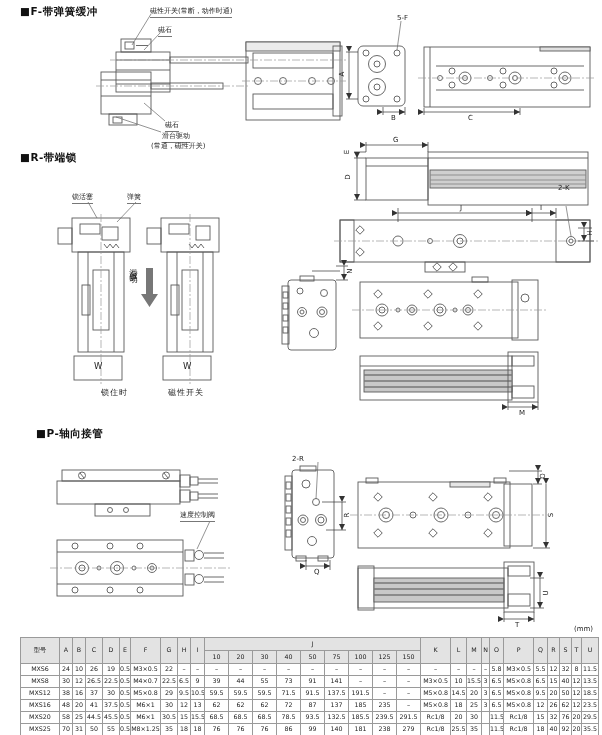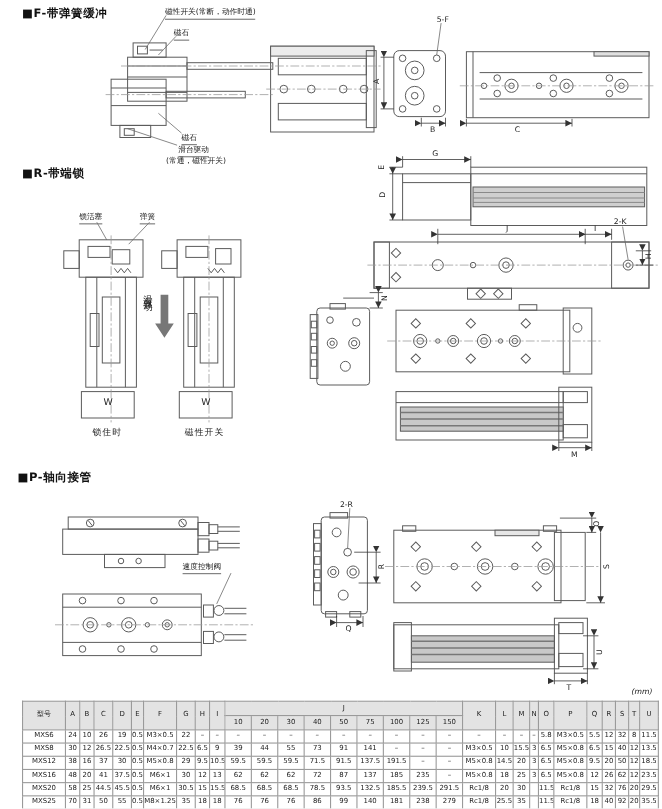--- a/index.html
+++ b/index.html
@@ -7,21 +7,21 @@
           font-family:"DejaVu Sans",sans-serif;color:#222;}
   .abs{position:absolute;white-space:nowrap;}
   .title{font-size:10.5px;font-weight:600;color:#111;letter-spacing:.5px;}
   .ann{font-size:7px;color:#222;border-bottom:1px solid #777;padding-bottom:1px;text-align:center;}
   .ann2{font-size:7px;color:#222;}
   .dim{font-size:7px;color:#222;}
   .rot{transform:rotate(-90deg);transform-origin:center;}
   .cap{font-size:8px;color:#222;letter-spacing:1px;}
   .wlab{font-size:8.5px;color:#222;}
   .vtext{font-size:8.5px;color:#222;writing-mode:vertical-rl;text-orientation:upright;letter-spacing:2px;}
-  .unit{font-size:7px;color:#222;font-style:italic;}
+  .unit{font-size:7px;color:#222;}
   svg.art{position:absolute;left:0;top:0;}
   g.draw{stroke:#5a5a5a;stroke-width:.9;fill:none;}
   table.spec{position:absolute;left:20px;top:637px;width:578px;border-collapse:collapse;
              table-layout:fixed;font-size:6.3px;color:#222;}
   table.spec th,table.spec td{border:1px solid #9a9a9a;text-align:center;padding:0;
              overflow:hidden;font-weight:normal;height:11px;line-height:1;}
   table.spec thead th{background:#e3e3e3;height:12px;}
   table.spec{border:1px solid #666;}
 </style>
 </head>
@@ -400,35 +400,35 @@
 <div class="abs dim rot" style="left:340px;top:70px">A</div>
 <div class="abs dim" style="left:391px;top:114px">B</div>
 <div class="abs dim" style="left:468px;top:114px">C</div>
 
 <div class="abs title" style="left:20px;top:151px">■R-带端锁</div>
 <div class="abs ann" style="left:72px;top:192px">锁活塞</div>
 <div class="abs ann" style="left:127px;top:192px">弹簧</div>
 <div class="abs vtext" style="left:128px;top:262px">滑台驱动</div>
 <div class="abs wlab" style="left:94px;top:361px">W</div>
 <div class="abs wlab" style="left:183px;top:361px">W</div>
-<div class="abs cap" style="left:84px;top:387px">锁住时</div>
+<div class="abs cap" style="left:101px;top:387px">锁住时</div>
 <div class="abs cap" style="left:168px;top:387px">磁性开关</div>
 <div class="abs dim" style="left:393px;top:136px">G</div>
 <div class="abs dim rot" style="left:345px;top:148px">E</div>
 <div class="abs dim rot" style="left:345px;top:173px">D</div>
 <div class="abs dim" style="left:460px;top:204px">J</div>
 <div class="abs dim" style="left:540px;top:204px">I</div>
-<div class="abs dim" style="left:558px;top:198px">2-K</div>
+<div class="abs dim" style="left:558px;top:184px">2-K</div>
 <div class="abs dim rot" style="left:587px;top:229px">H</div>
 <div class="abs dim rot" style="left:347px;top:267px">N</div>
 <div class="abs dim" style="left:519px;top:409px">M</div>
 
-<div class="abs title" style="left:16px;top:427px">■P-轴向接管</div>
-<div class="abs ann" style="left:166px;top:510px">速度控制阀</div>
-<div class="abs dim" style="left:309px;top:455px">2-R</div>
+<div class="abs title" style="left:36px;top:427px">■P-轴向接管</div>
+<div class="abs ann" style="left:180px;top:510px">速度控制阀</div>
+<div class="abs dim" style="left:292px;top:455px">2-R</div>
 <div class="abs dim rot" style="left:345px;top:511px">R</div>
 <div class="abs dim" style="left:314px;top:568px">Q</div>
 <div class="abs dim rot" style="left:540px;top:472px">O</div>
 <div class="abs dim rot" style="left:549px;top:511px">S</div>
 <div class="abs dim rot" style="left:543px;top:589px">U</div>
 <div class="abs dim" style="left:515px;top:621px">T</div>
 <div class="abs unit" style="left:574px;top:625px">(mm)</div>
 
 <table class="spec">
   <colgroup>

